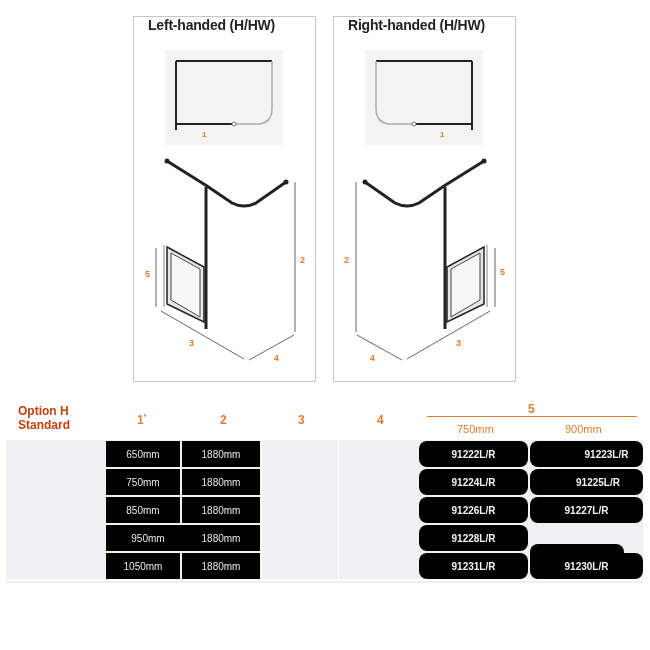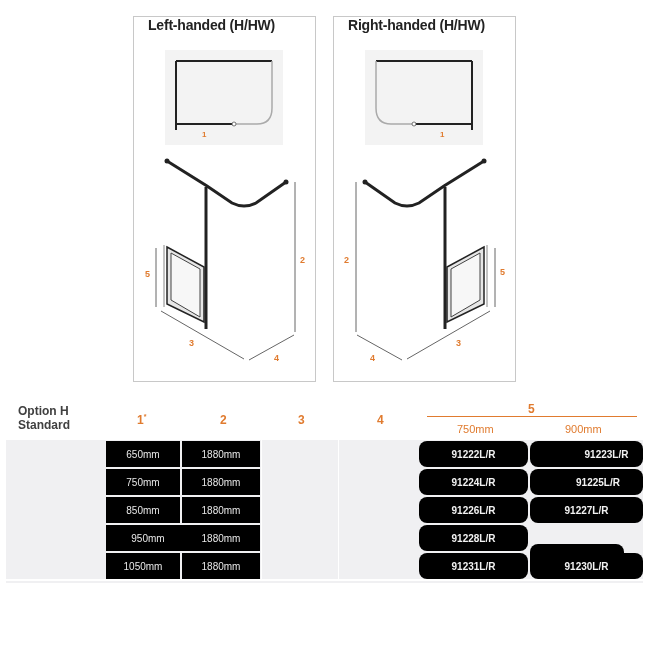--- a/index.html
+++ b/index.html
@@ -4,21 +4,21 @@
 <style>
   html, body { margin:0; padding:0; background:#ffffff; }
   body { width:650px; height:650px; position:relative; overflow:hidden; font-family:"Liberation Sans", sans-serif; }
   .panel { position:absolute; top:16px; width:183px; height:366px; border:1px solid #c8c8c8; background:#fff; box-sizing:border-box; }
   .panel-title { position:absolute; top:0; left:14px; font-size:14px; font-weight:bold; color:#222; font-family:"Liberation Sans", sans-serif; letter-spacing:-0.2px; }
   .plan { position:absolute; top:33px; left:31px; width:118px; height:95px; background:#f3f3f3; }
   .iso { position:absolute; left:0; top:130px; }
   .orange { color:#e07b2f; }
   .table { position:absolute; left:0; top:390px; width:650px; height:200px; }
   .hdr { position:absolute; font-weight:bold; color:#e07b2f; font-size:12px; }
-  .hdr-label { position:absolute; left:18px; top:14px; font-size:12px; font-weight:bold; color:#404040; line-height:14px; }
+  .hdr-label { position:absolute; left:18px; top:14px; font-size:12px; font-weight:bold; color:#c2410c; line-height:14px; }
   .sub { position:absolute; font-size:11px; color:#e07b2f; top:33px; }
   .rule5 { position:absolute; left:427px; top:26px; width:210px; height:1px; background:#e07b2f; }
   .grid-bg { position:absolute; left:6px; top:440px; width:637px; height:139px; background:#f0f0f2; }
   .grid-line { position:absolute; left:6px; top:581px; width:637px; height:2px; background:#f0f0f2; }
   .cell { position:absolute; height:26px; background:#000000; color:#e8e8e8; font-size:10px; display:flex; align-items:center; justify-content:center; box-sizing:border-box; }
   .cell.code { font-weight:bold; color:#f2f2f2;border-radius:8px; }
   .sep { position:absolute; top:440px; width:1px; height:139px; background:#ffffff; }
 </style>
 </head>
 <body>

